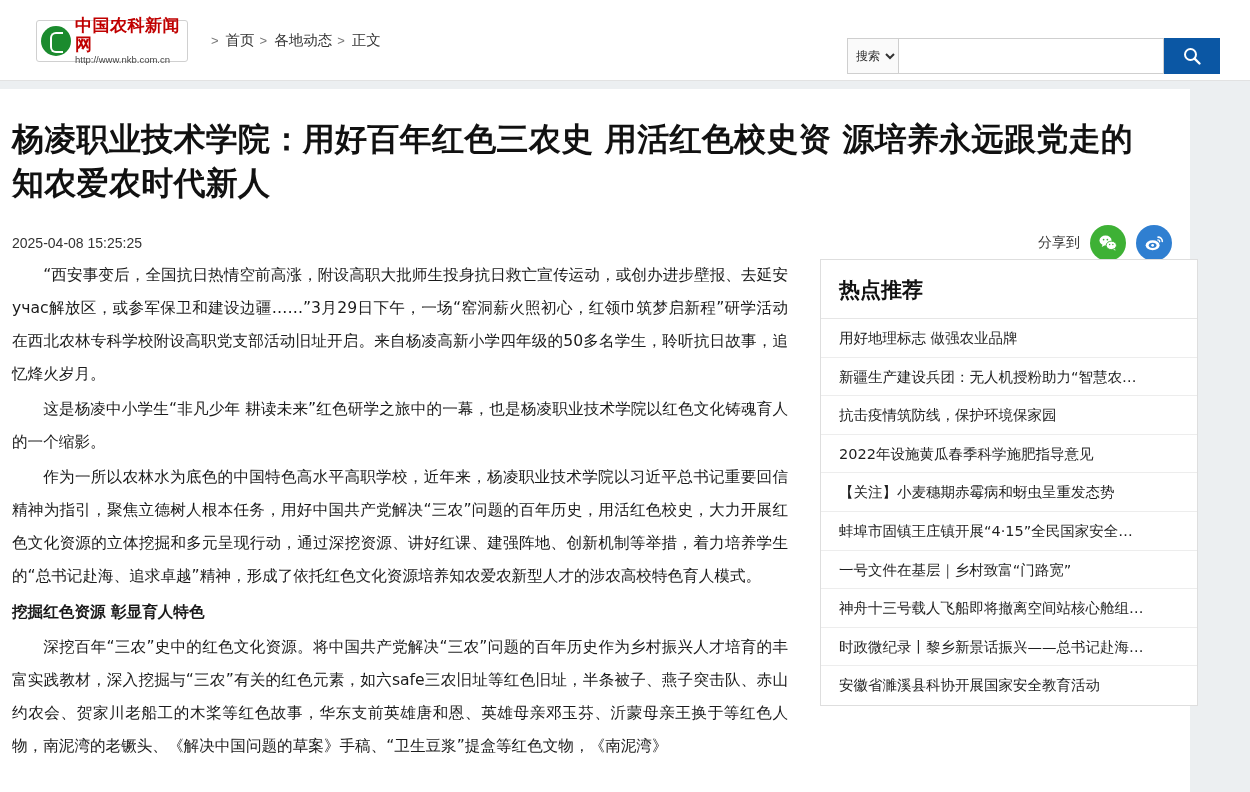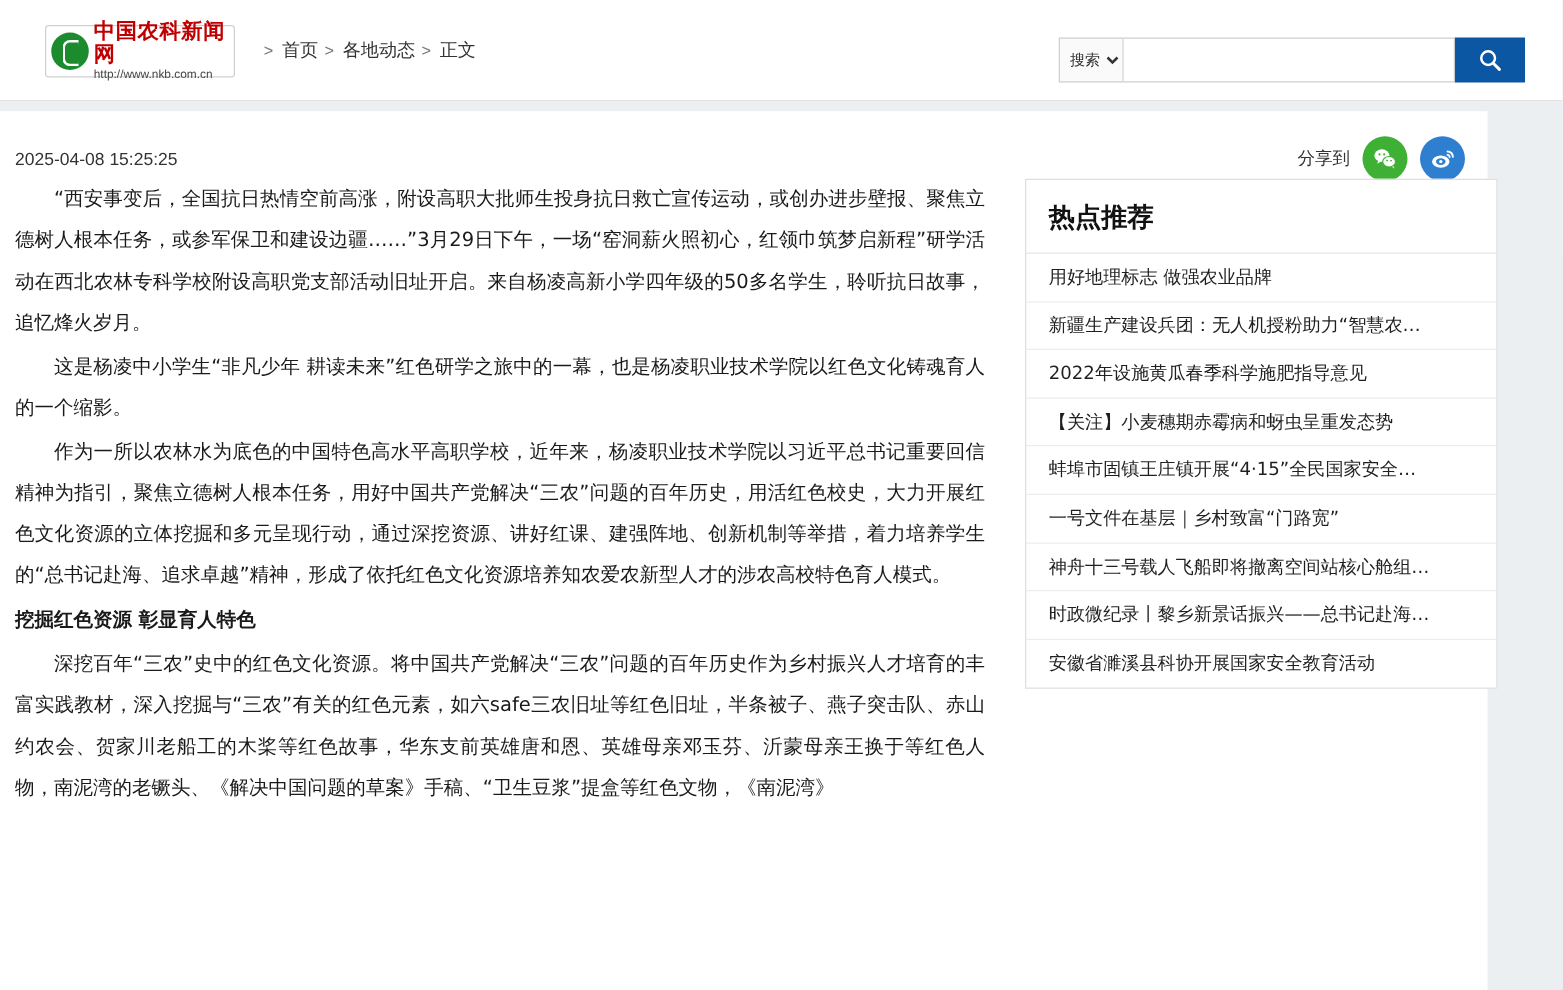--- a/index.html
+++ b/index.html
@@ -75,21 +75,21 @@
     display: flex; align-items: center;
     font-size: 14.5px;
     color: #333;
   }
   .bc-sep { color: #777; margin: 0 7px 0 5px; font-size: 13px; }
   .bc-link { color: #333; text-decoration: none; font-family: Liberation Mono, monospace; }
 
   .search-wrap {
     position: absolute;
     right: 0; top: 22px;
-    display: flex; align-items: center;
+    display: flex; align-items: flex-end;
     height: 52px;
   }
   .search-select {
     width: 52px; height: 36px;
     border: 1px solid #cfcfcf;
     background: #fafafa;
     font-size: 12px;
     color: #333;
     padding: 0 2px 0 4px;
     font-family: "Liberation Sans", sans-serif;
@@ -245,20 +245,21 @@
             <line x1="12.6" y1="12.6" x2="17.5" y2="17.5" stroke="#ffffff" stroke-width="2.4" stroke-linecap="round"></line>
           </svg>
         </button>
       </div>
 
     </div>
   </div>
 
   <div class="card">
 
+    <h1 class="title">杨凌职业技术学院：用好百年红色三农史 用活红色校史资 源培养永远跟党走的知农爱农时代新人</h1>
 
     <div class="meta-row">
       <div class="date">2025-04-08 15:25:25</div>
       <div class="share">
         <span class="share-label">分享到</span>
         <div class="share-btn share-wechat">
           <svg width="22" height="22" viewBox="0 0 24 24">
             <ellipse cx="9.3" cy="9.2" rx="6.6" ry="5.4" fill="#ffffff"></ellipse>
             <polygon points="6.2,13.2 5.2,16.4 8.6,14.4" fill="#ffffff"></polygon>
             <ellipse cx="15.6" cy="14.6" rx="5.6" ry="4.6" fill="#ffffff" stroke="#3eb135" stroke-width="1"></ellipse>
@@ -277,31 +278,32 @@
             <path d="M16.4 5.6c2.6 0 4.7 2.1 4.7 4.7" fill="none" stroke="#ffffff" stroke-width="1.7" stroke-linecap="round"></path>
             <path d="M16.2 8.6c1.1 0 2.0 0.9 2.0 2.0" fill="none" stroke="#ffffff" stroke-width="1.5" stroke-linecap="round"></path>
           </svg>
         </div>
       </div>
     </div>
 
     <div class="body-area">
 
       <div class="article">
-        <p>“西安事变后，全国抗日热情空前高涨，附设高职大批师生投身抗日救亡宣传运动，或创办进步壁报、聚焦立德树人根本任务，或参军保卫和建设边疆……”3月29日下午，一场“窑洞薪火照初心，红领巾筑梦启新程”研学活动在西北农林专科学校附设高职党支部活动旧址开启。来自杨凌高新小学四年级的50多名学生，聆听抗日故事，追忆烽火岁月。</p>
+        <p>“西安事变后，全国抗日热情空前高涨，附设高职大批师生投身抗日救亡宣传运动，或创办进步壁报、去延安учас解放区，或参军保卫和建设边疆……”3月29日下午，一场“窑洞薪火照初心，红领巾筑梦启新程”研学活动在西北农林专科学校附设高职党支部活动旧址开启。来自杨凌高新小学四年级的50多名学生，聆听抗日故事，追忆烽火岁月。</p>
         <p>这是杨凌中小学生“非凡少年 耕读未来”红色研学之旅中的一幕，也是杨凌职业技术学院以红色文化铸魂育人的一个缩影。</p>
         <p>作为一所以农林水为底色的中国特色高水平高职学校，近年来，杨凌职业技术学院以习近平总书记重要回信精神为指引，聚焦立德树人根本任务，用好中国共产党解决“三农”问题的百年历史，用活红色校史，大力开展红色文化资源的立体挖掘和多元呈现行动，通过深挖资源、讲好红课、建强阵地、创新机制等举措，着力培养学生的“总书记赴海、追求卓越”精神，形成了依托红色文化资源培养知农爱农新型人才的涉农高校特色育人模式。</p>
         <p class="subhead">挖掘红色资源 彰显育人特色</p>
         <p>深挖百年“三农”史中的红色文化资源。将中国共产党解决“三农”问题的百年历史作为乡村振兴人才培育的丰富实践教材，深入挖掘与“三农”有关的红色元素，如六safe三农旧址等红色旧址，半条被子、燕子突击队、赤山约农会、贺家川老船工的木桨等红色故事，华东支前英雄唐和恩、英雄母亲邓玉芬、沂蒙母亲王换于等红色人物，南泥湾的老镢头、《解决中国问题的草案》手稿、“卫生豆浆”提盒等红色文物，《南泥湾》</p>
       </div>
 
       <div class="sidebar">
         <div class="sidebar-title">热点推荐</div>
         <div class="hot-item">用好地理标志 做强农业品牌</div>
         <div class="hot-item">新疆生产建设兵团：无人机授粉助力“智慧农…</div>
+        <div class="hot-item">抗击疫情筑防线，保护环境保家园</div>
         <div class="hot-item">2022年设施黄瓜春季科学施肥指导意见</div>
         <div class="hot-item">【关注】小麦穗期赤霉病和蚜虫呈重发态势</div>
         <div class="hot-item">蚌埠市固镇王庄镇开展“4·15”全民国家安全…</div>
         <div class="hot-item">一号文件在基层｜乡村致富“门路宽”</div>
         <div class="hot-item">神舟十三号载人飞船即将撤离空间站核心舱组…</div>
         <div class="hot-item">时政微纪录丨黎乡新景话振兴——总书记赴海…</div>
         <div class="hot-item">安徽省濉溪县科协开展国家安全教育活动</div>
       </div>
 
     </div>

